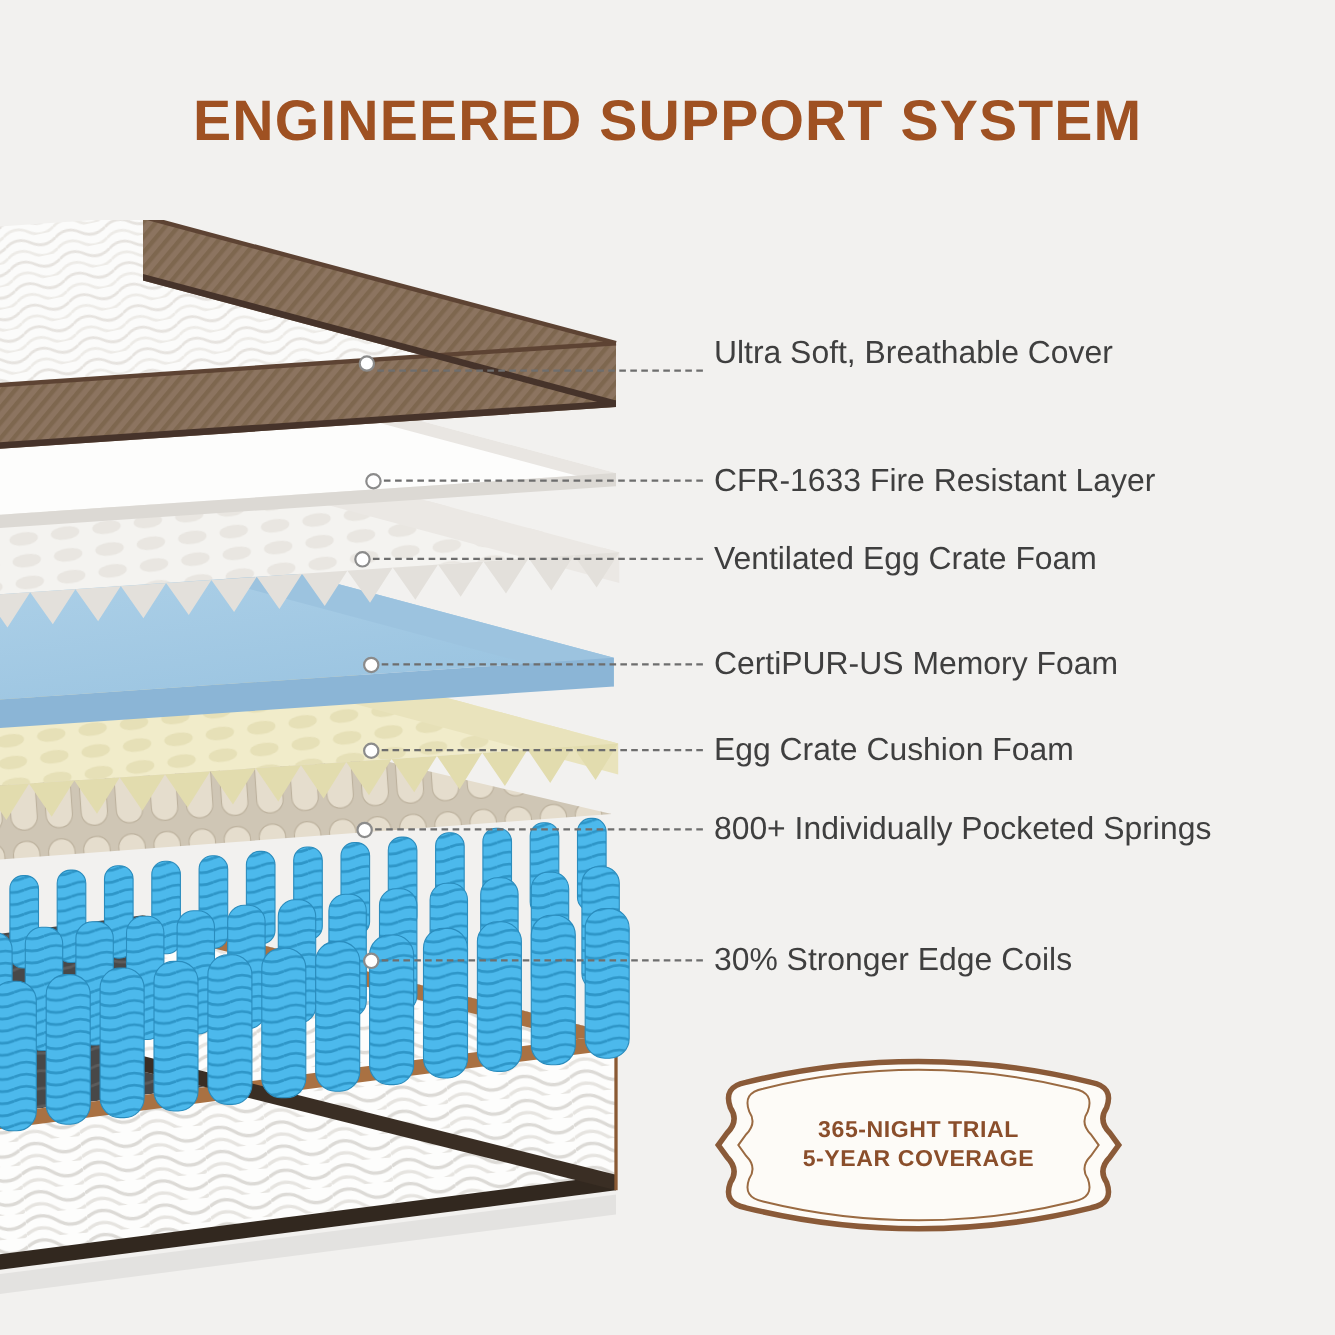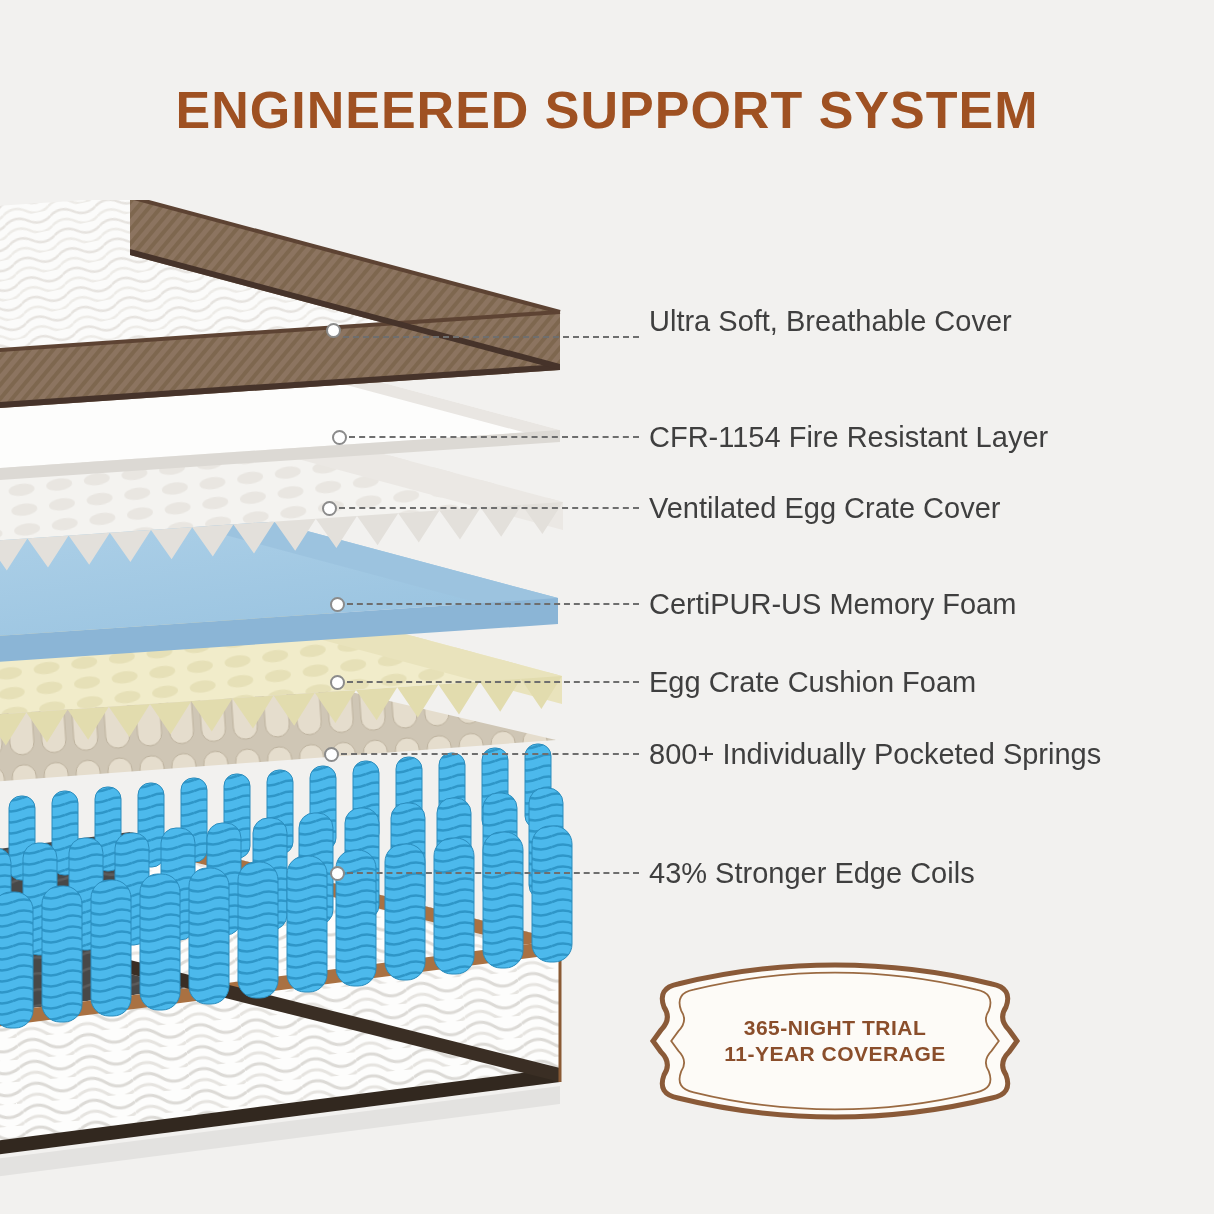--- a/index.html
+++ b/index.html
@@ -177,52 +177,52 @@
   </svg>
 
   <div class="callout" style="left:326px;top:298px;align-items:flex-end;">
     <span class="dot"></span>
     <span class="leader" style="width:296px;"></span>
     <span class="callout-text">Ultra Soft, Breathable Cover</span>
   </div>
   <div class="callout" style="left:332px;top:417px;">
     <span class="dot"></span>
     <span class="leader" style="width:290px;"></span>
-    <span class="callout-text">CFR-1154 Fire Resistant Layer</span>
+    <span class="callout-text">CFR-1633 Fire Resistant Layer</span>
   </div>
   <div class="callout" style="left:322px;top:488px;">
     <span class="dot"></span>
     <span class="leader" style="width:300px;"></span>
-    <span class="callout-text">Ventilated Egg Crate Cover</span>
+    <span class="callout-text">Ventilated Egg Crate Foam</span>
   </div>
   <div class="callout" style="left:330px;top:584px;">
     <span class="dot"></span>
     <span class="leader" style="width:292px;"></span>
     <span class="callout-text">CertiPUR-US Memory Foam</span>
   </div>
   <div class="callout" style="left:330px;top:662px;">
     <span class="dot"></span>
     <span class="leader" style="width:292px;"></span>
     <span class="callout-text">Egg Crate Cushion Foam</span>
   </div>
   <div class="callout" style="left:324px;top:734px;">
     <span class="dot"></span>
     <span class="leader" style="width:298px;"></span>
     <span class="callout-text">800+ Individually Pocketed Springs</span>
   </div>
   <div class="callout" style="left:330px;top:853px;">
     <span class="dot"></span>
     <span class="leader" style="width:292px;"></span>
-    <span class="callout-text">43% Stronger Edge Coils</span>
+    <span class="callout-text">30% Stronger Edge Coils</span>
   </div>
 
   <div class="badge">
     <svg width="390" height="178" viewBox="0 0 390 178">
       <path d="M 38 32 Q 115 13 195 13 Q 275 13 352 32 Q 373 36 366 55 Q 358 67 369 78 L 377 89 L 369 100 Q 358 111 366 123 Q 373 142 352 146 Q 275 165 195 165 Q 115 165 38 146 Q 17 142 24 123 Q 32 111 21 100 L 13 89 L 21 78 Q 32 67 24 55 Q 17 36 38 32 Z" fill="#fdfbf7" stroke="#8a5a38" stroke-width="5"></path>
       <path d="M 38 32 Q 115 13 195 13 Q 275 13 352 32 Q 373 36 366 55 Q 358 67 369 78 L 377 89 L 369 100 Q 358 111 366 123 Q 373 142 352 146 Q 275 165 195 165 Q 115 165 38 146 Q 17 142 24 123 Q 32 111 21 100 L 13 89 L 21 78 Q 32 67 24 55 Q 17 36 38 32 Z" fill="none" stroke="#9a6a42" stroke-width="2" transform="translate(195 89) scale(0.9) translate(-195 -89)"></path>
     </svg>
     <div class="badge-text">
       <span>365-NIGHT TRIAL</span>
-      <span>11-YEAR COVERAGE</span>
+      <span>5-YEAR COVERAGE</span>
     </div>
   </div>
 
 </div>
 
 </body></html>

